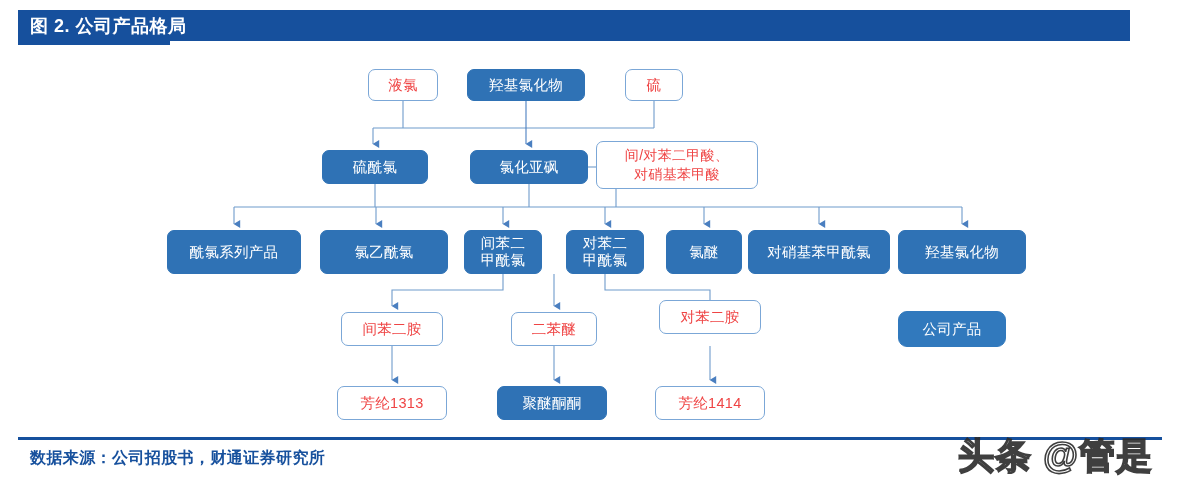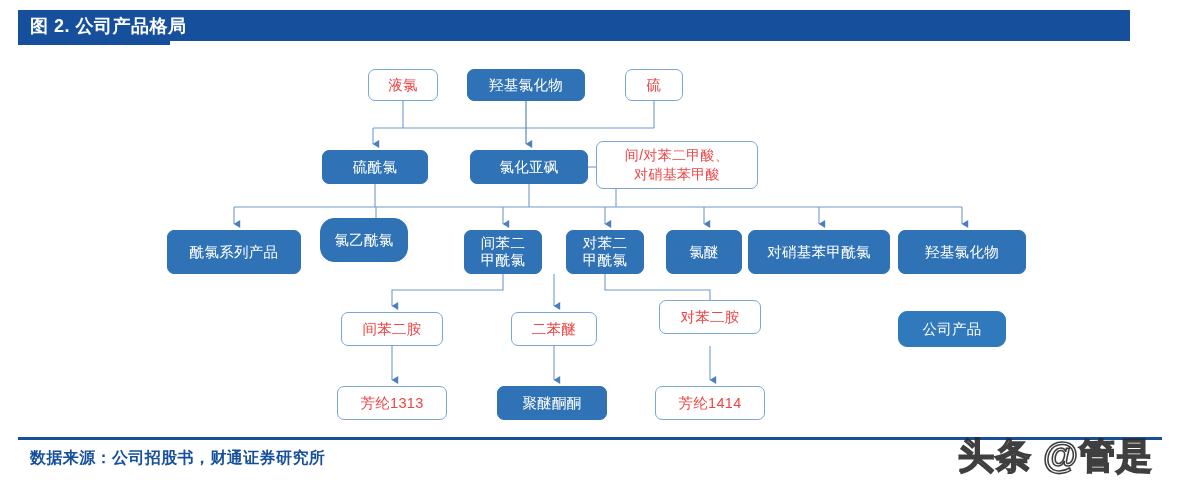--- a/index.html
+++ b/index.html
@@ -188,21 +188,21 @@
     <div class="node outline" style="left:368px; top:69px; width:70px; height:32px;">液氯</div>
     <div class="node fill" style="left:467px; top:69px; width:118px; height:32px;">羟基氯化物</div>
     <div class="node outline" style="left:625px; top:69px; width:58px; height:32px;">硫</div>
 
     <div class="node fill" style="left:322px; top:150px; width:106px; height:34px;">硫酰氯</div>
     <div class="node fill" style="left:470px; top:150px; width:118px; height:34px;">氯化亚砜</div>
     <div class="node outline" style="left:596px; top:141px; width:162px; height:48px; font-size:14px; line-height:19px;">间/对苯二甲酸、
 对硝基苯甲酸</div>
 
     <div class="node fill" style="left:167px; top:230px; width:134px; height:44px;">酰氯系列产品</div>
-    <div class="node fill" style="left:320px; top:218px; width:88px; height:44px;border-radius:14px;">氯乙酰氯</div>
+    <div class="node fill" style="left:320px; top:230px; width:128px; height:44px;">氯乙酰氯</div>
     <div class="node fill" style="left:464px; top:230px; width:78px; height:44px;">间苯二
 甲酰氯</div>
     <div class="node fill" style="left:566px; top:230px; width:78px; height:44px;text-align:right;">对苯二
 甲酰氯</div>
     <div class="node fill" style="left:666px; top:230px; width:76px; height:44px;">氯醚</div>
     <div class="node fill" style="left:748px; top:230px; width:142px; height:44px;">对硝基苯甲酰氯</div>
     <div class="node fill" style="left:898px; top:230px; width:128px; height:44px;">羟基氯化物</div>
 
     <div class="node outline" style="left:341px; top:312px; width:102px; height:34px;">间苯二胺</div>
     <div class="node outline" style="left:511px; top:312px; width:86px; height:34px;">二苯醚</div>

